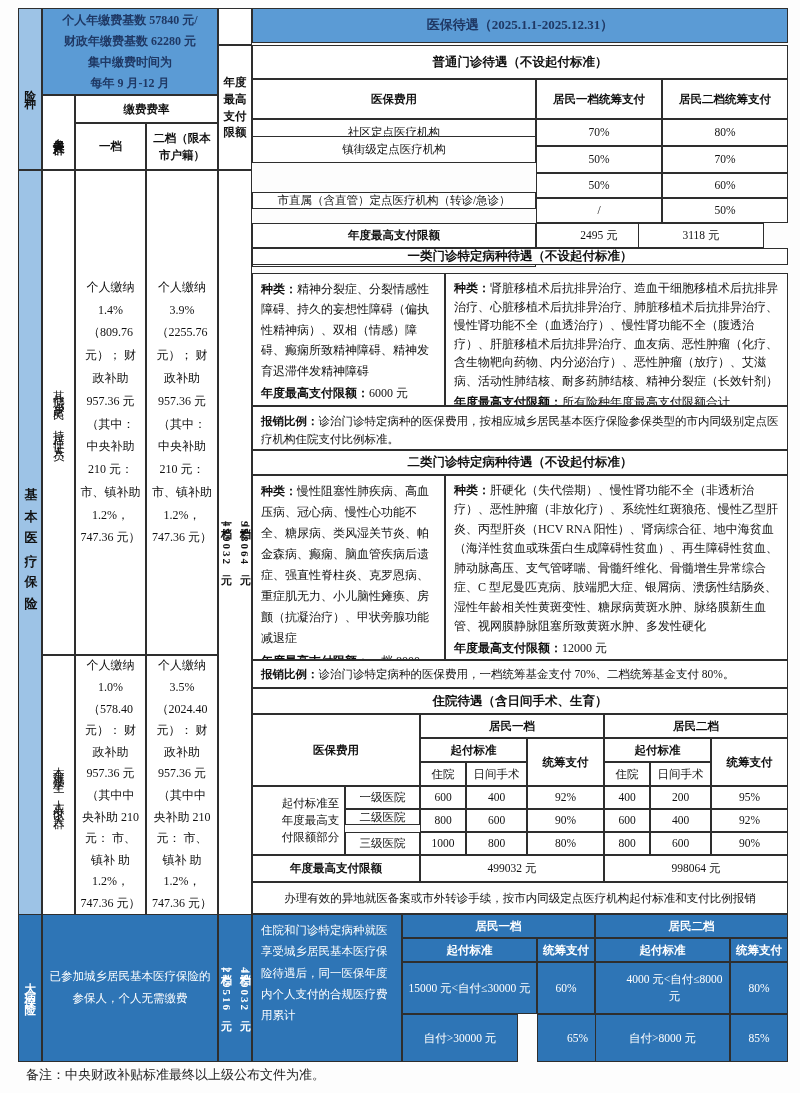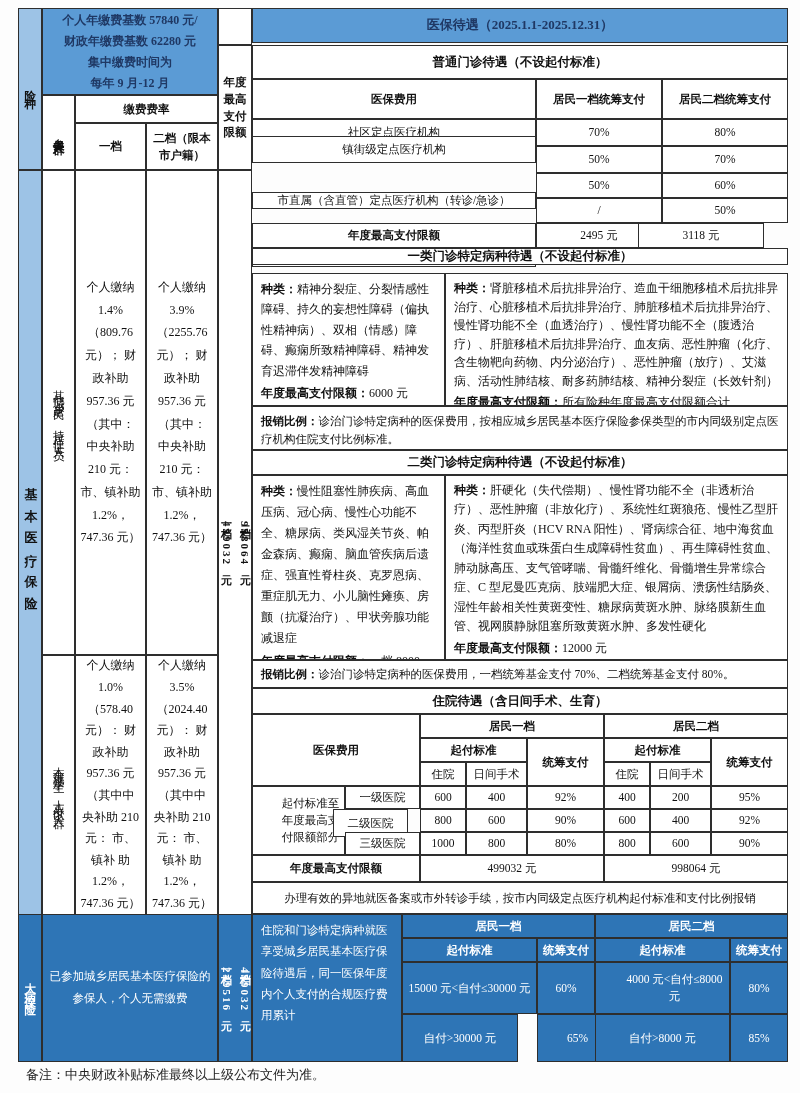--- a/index.html
+++ b/index.html
@@ -131,21 +131,21 @@
   <div class="c pad" style="left:252px;top:786px;width:93px;height:69px;padding-left:28px;">起付标准至年度最高支付限额部分</div>
 
   <div class="c" style="left:345px;top:786px;width:75px;height:23px;">一级医院</div>
   <div class="c" style="left:420px;top:786px;width:46px;height:23px;">600</div>
   <div class="c" style="left:466px;top:786px;width:61px;height:23px;">400</div>
   <div class="c" style="left:527px;top:786px;width:77px;height:23px;">92%</div>
   <div class="c" style="left:604px;top:786px;width:46px;height:23px;">400</div>
   <div class="c" style="left:650px;top:786px;width:61px;height:23px;">200</div>
   <div class="c" style="left:711px;top:786px;width:77px;height:23px;">95%</div>
 
-  <div class="c" style="left:333px;top:809px;width:75px;height:28px;">二级医院</div>
+  <div class="c" style="left:345px;top:809px;width:75px;height:16px;">二级医院</div>
   <div class="c" style="left:420px;top:809px;width:46px;height:23px;">800</div>
   <div class="c" style="left:466px;top:809px;width:61px;height:23px;">600</div>
   <div class="c" style="left:527px;top:809px;width:77px;height:23px;">90%</div>
   <div class="c" style="left:604px;top:809px;width:46px;height:23px;">600</div>
   <div class="c" style="left:650px;top:809px;width:61px;height:23px;">400</div>
   <div class="c" style="left:711px;top:809px;width:77px;height:23px;">92%</div>
 
   <div class="c" style="left:345px;top:832px;width:75px;height:23px;">三级医院</div>
   <div class="c" style="left:420px;top:832px;width:46px;height:23px;">1000</div>
   <div class="c" style="left:466px;top:832px;width:61px;height:23px;">800</div>

